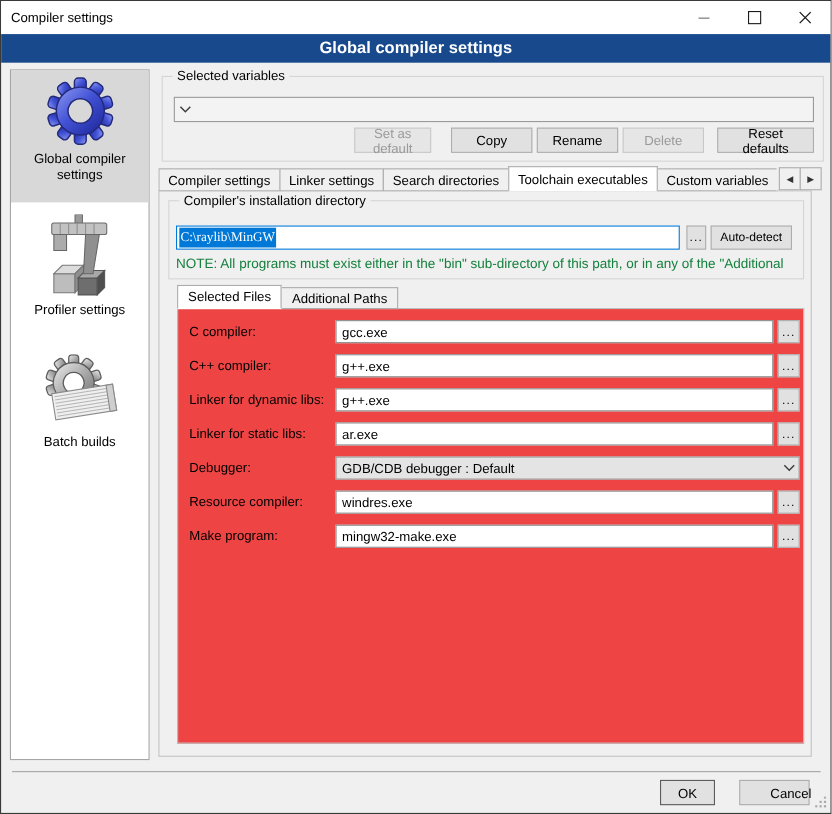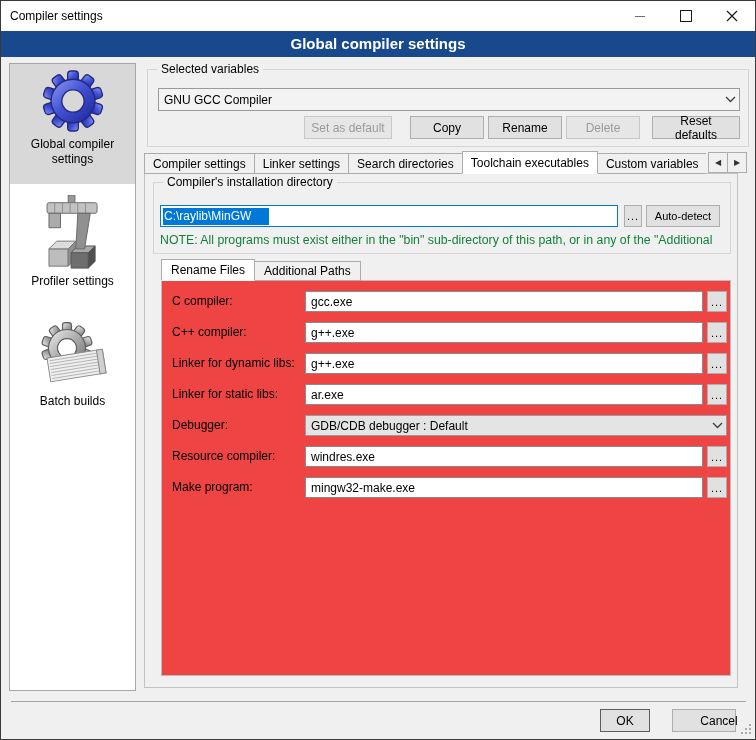--- a/index.html
+++ b/index.html
@@ -50,21 +50,21 @@
   .tab.first{margin-left:0;}
   .tab.active{height:23px;line-height:22px;background:#fff;border-bottom:1px solid #fff;position:relative;z-index:6;}
   .tab-scroll{position:absolute;top:151px;right:8px;display:flex;z-index:7;}
   .tab-scroll .sbtn{width:20px;height:21px;background:#F0F0F0;border:1px solid #ACACAC;display:flex;align-items:center;justify-content:center;
        font-size:8px;color:#333;margin-left:-1px;box-sizing:border-box;}
   .tab-panel{position:absolute;left:143px;top:172px;width:594px;height:515px;background:#F0F0F0;border:1px solid #C3C3C3;box-sizing:border-box;z-index:4;}
   
   .install-group{left:8px;top:8px;width:576px;height:70px;}
   .path-input{position:absolute;left:6px;top:22px;width:458px;height:22px;background:#fff;border:1px solid #0078D7;box-sizing:border-box;
       display:flex;align-items:center;padding-left:2px;overflow:hidden;white-space:nowrap;}
-  .path-input .sel{background:#0078D7;color:#fff;padding:1px 18px 2px 1px;}
+  .path-input .sel{background:#0078D7;color:#fff;padding:1px 1px 2px 1px;font-family:Liberation Serif, serif;}
   .note{position:absolute;left:6px;top:50px;right:1px;color:#15803d;font-size:12.3px;white-space:nowrap;overflow:hidden;}
   
   .subtabs{position:absolute;left:16px;top:85px;display:flex;align-items:flex-end;height:22px;z-index:3;}
   .subtab{height:20px;line-height:19px;padding:0 9px;background:#F0F0F0;border:1px solid #ACACAC;margin-left:-1px;box-sizing:border-box;cursor:default;}
   .subtab.first{margin-left:0;}
   .subtab.active{height:22px;line-height:21px;background:#fff;border-bottom:1px solid #fff;position:relative;z-index:4;}
   .inner-panel{position:absolute;left:16px;top:106px;width:570px;height:396px;background:#ef4444;border:1px solid #BDBDBD;box-sizing:border-box;z-index:2;}
   .frow{position:absolute;left:0;right:0;height:21px;}
   .frow .flabel{position:absolute;left:10px;top:0;line-height:21px;}
   .frow input{position:absolute;left:143px;top:0;width:398px;height:21px;border:1px solid #8A8A8A;box-sizing:border-box;
@@ -185,29 +185,28 @@
           <rect x="50" y="0" width="6" height="24" fill="#cfcfcf" stroke="#8a8a8a"></rect>
         </g>
       </svg>
       <div class="lbl">Batch builds</div>
     </div>
   </div>
 
   <div class="groupbox compiler-group">
     <div class="gb-label">Selected variables</div>
     <div class="combo compiler-combo">
-      <span class="combo-text">GNU GCC Compiler</span>
       <span class="chev">
         <svg width="11" height="7" viewBox="0 0 11 7">
             <path d="M1,1 L5.5,5.5 L10,1" stroke="#3c3c3c" stroke-width="1.3" fill="none"></path>
           </svg>
       </span>
     </div>
     <div class="compiler-btnrow">
-      <button class="btn disabled" style="width:88px;">Set as default</button>
+      <button class="btn disabled" style="width:70px;">Set as default</button>
       <button class="btn gap-l" style="width:74px;">Copy</button>
       <button class="btn" style="width:74px;">Rename</button>
       <button class="btn disabled" style="width:74px;">Delete</button>
       <button class="btn gap-m" style="width:88px;">Reset defaults</button>
     </div>
   </div>
 
   <div class="tabs">
     <div class="tab first">Compiler settings</div>
     <div class="tab">Linker settings</div>
@@ -227,21 +226,21 @@
       <div class="gb-label">Compiler's installation directory</div>
       <div class="path-input">
         <span class="sel">C:\raylib\MinGW</span>
       </div>
       <button class="btn browse-btn" style="left:470px;top:22px;width:18px;">...</button>
       <button class="btn browse-btn" style="left:492px;top:22px;width:74px;letter-spacing:0;">Auto-detect</button>
       <div class="note">NOTE: All programs must exist either in the "bin" sub-directory of this path, or in any of the "Additional</div>
     </div>
 
     <div class="subtabs">
-      <div class="subtab first active">Rename Files</div>
+      <div class="subtab first active">Selected Files</div>
       <div class="subtab">Additional Paths</div>
     </div>
 
     <div class="inner-panel">
 
       <div class="frow" style="top:10px;">
         <span class="flabel">C compiler:</span>
         <input type="text" value="gcc.exe" style="">
         <button class="btn browse-btn">...</button>
       </div>

